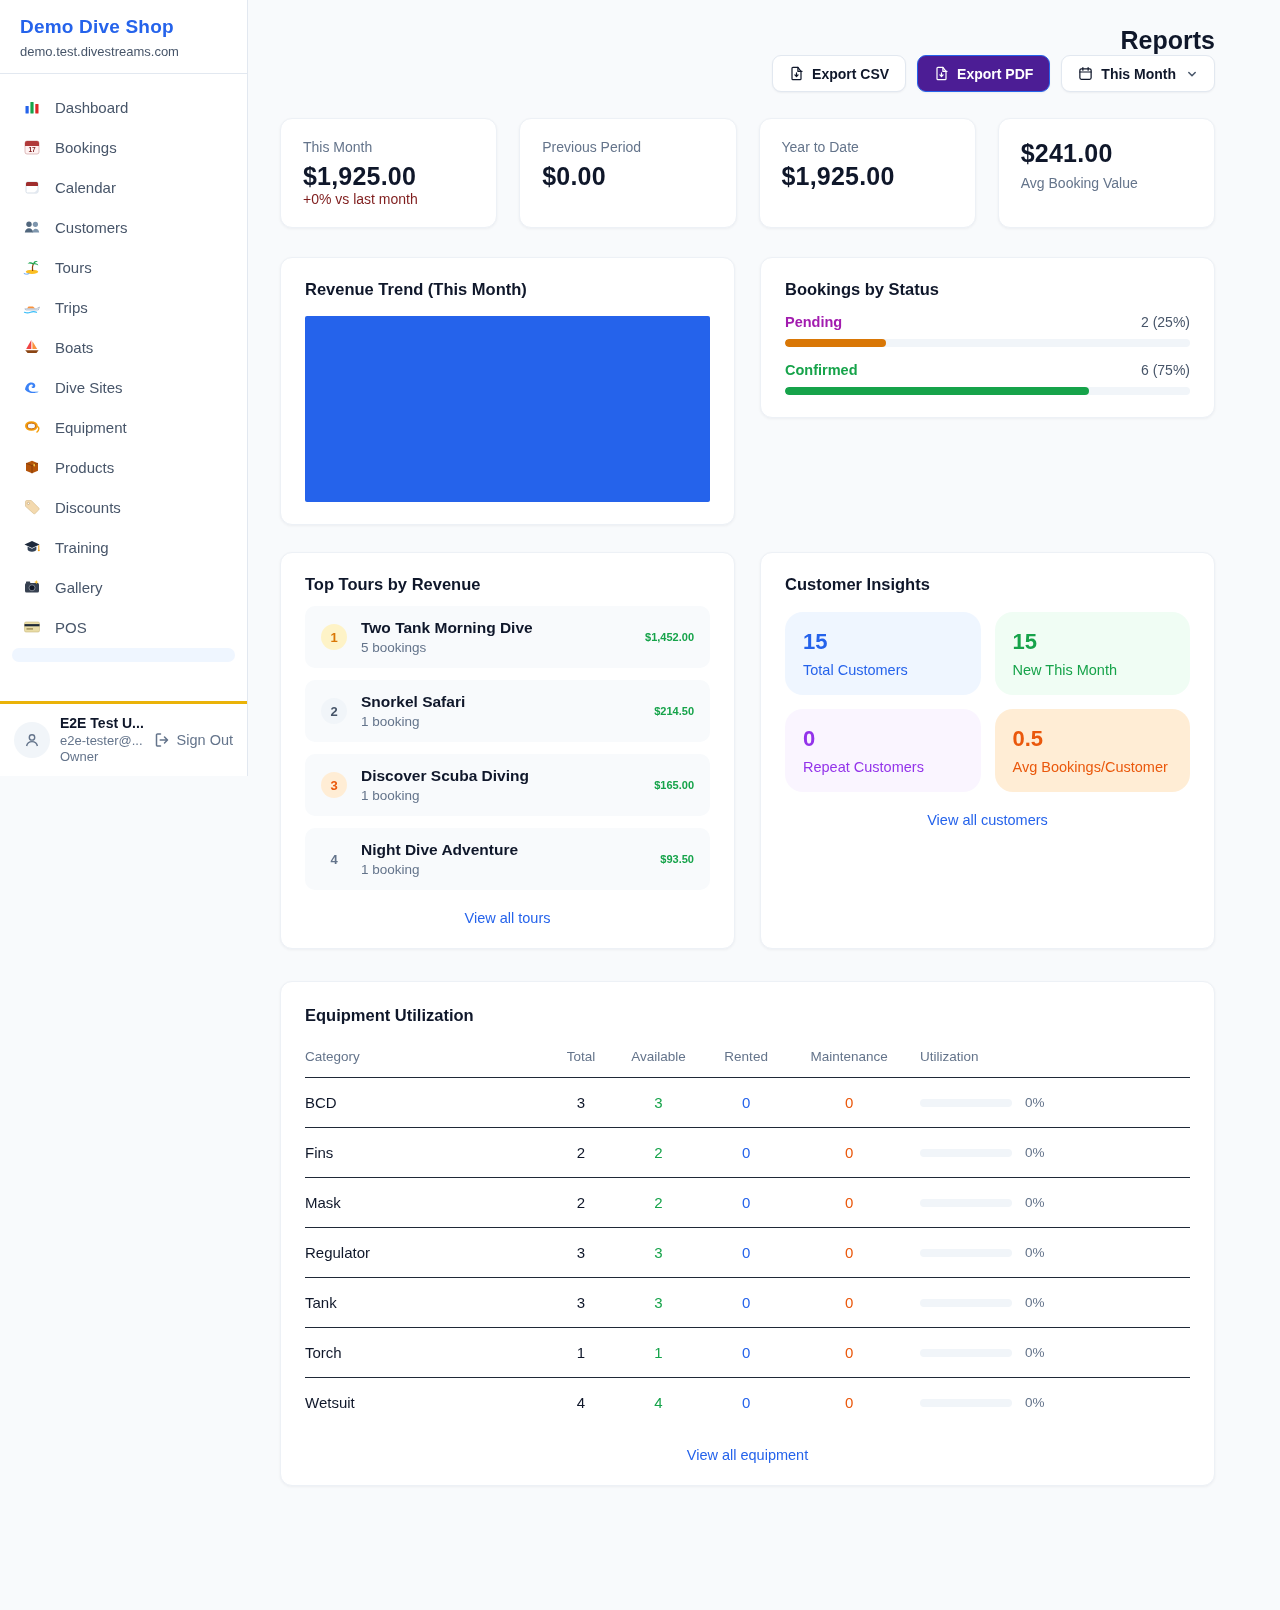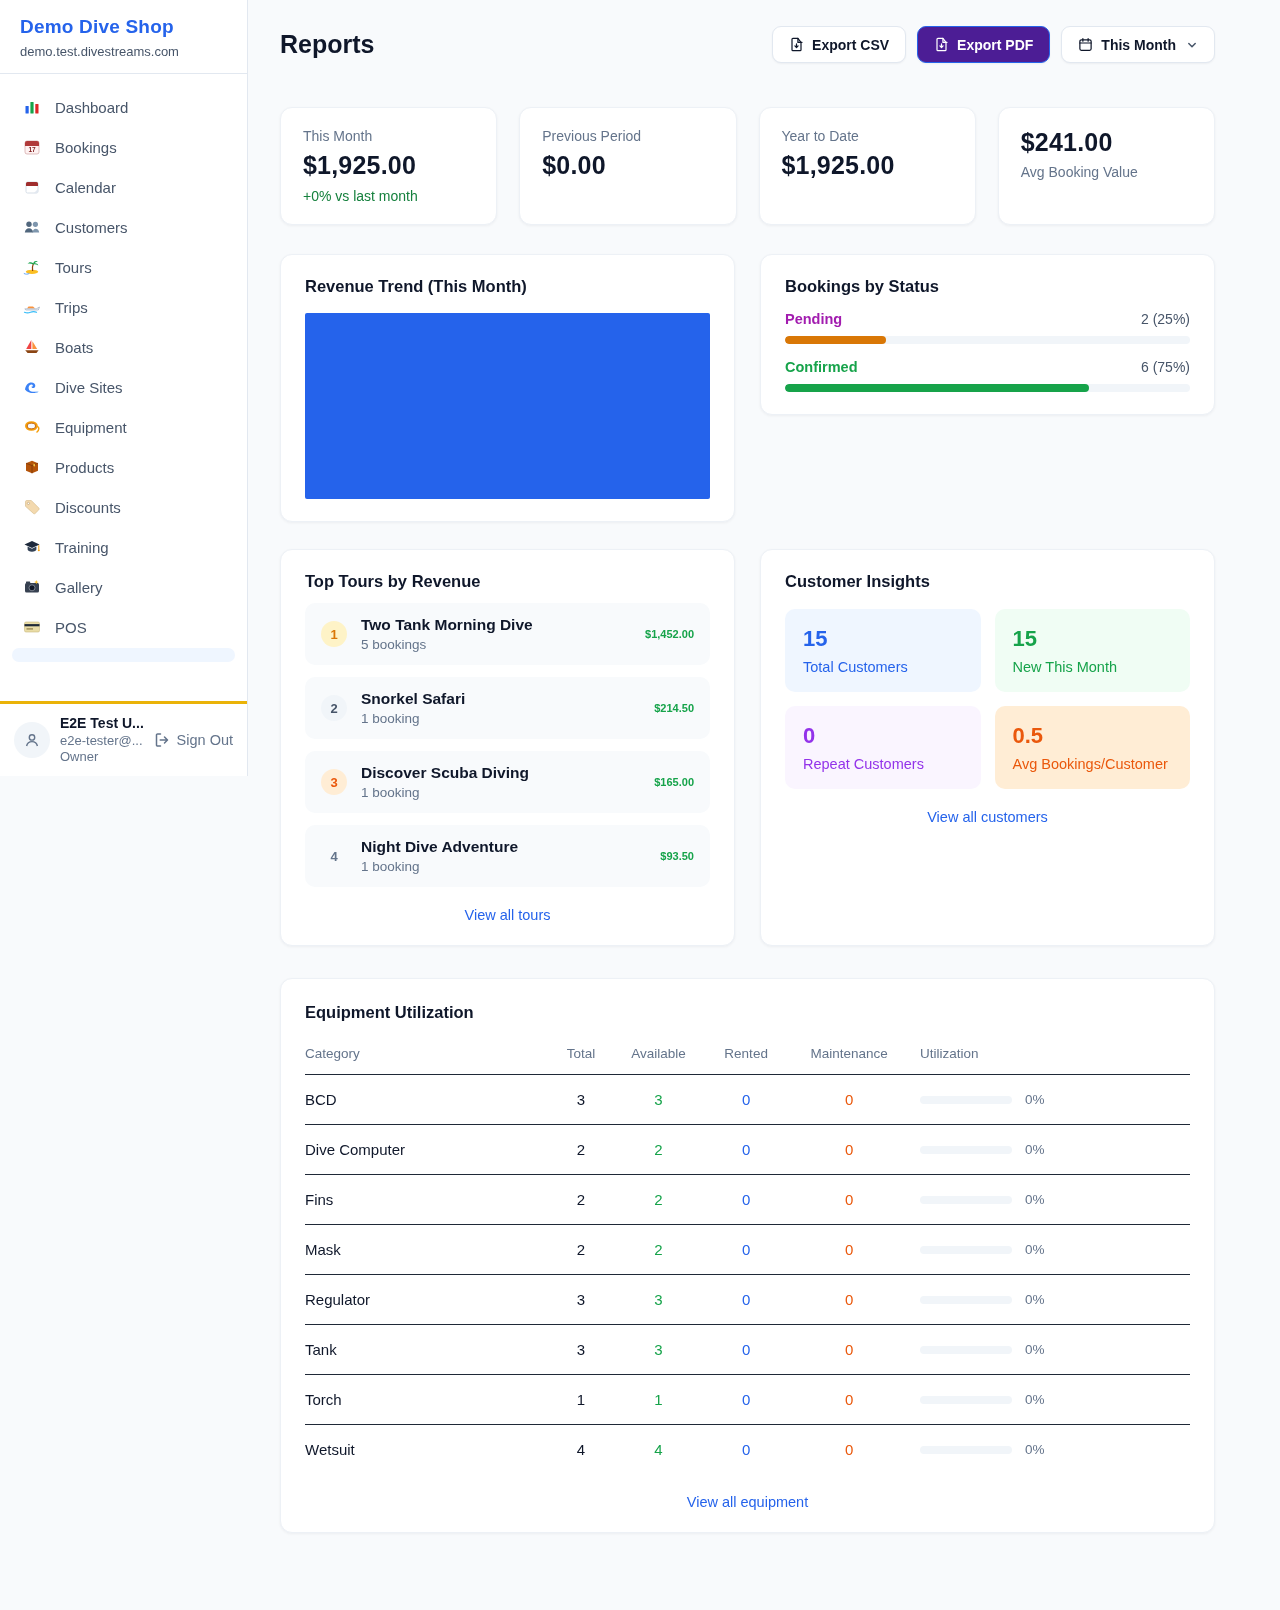--- a/index.html
+++ b/index.html
@@ -26,36 +26,36 @@
   .user-panel{border-top:3px solid #eab308;background:#fff;padding:11px 14px;
     display:flex;align-items:center;gap:10px;}
   .avatar{width:36px;height:36px;border-radius:50%;background:#f1f5f9;
     display:flex;align-items:center;justify-content:center;flex:0 0 36px;}
   .user-info{flex:1;min-width:0;line-height:1.25;}
   .user-name{font-weight:700;font-size:14px;color:#0f172a;white-space:nowrap;}
   .user-email,.user-role{font-size:13px;color:#64748b;white-space:nowrap;}
   .sign-out{display:inline-flex;align-items:center;gap:7px;color:#64748b;font-size:14.5px;cursor:pointer;white-space:nowrap;}
   
   .main{margin-left:248px;padding:26px 65px 40px 32px;}
-  .page-header{display:flex;align-items:center;justify-content:space-between;margin-bottom:44px;}
+  .page-header{display:flex;align-items:flex-end;justify-content:space-between;margin-bottom:26px;flex-direction:column;}
   .page-title{font-size:25px;font-weight:800;color:#0f172a;}
   .header-actions{display:flex;gap:11px;}
   .btn{height:37px;padding:0 16px;border-radius:9px;border:1px solid #e2e8f0;background:#fff;
     display:inline-flex;align-items:center;gap:8px;font-size:14px;font-weight:600;color:#0f172a;
     box-shadow:0 1px 2px rgba(15,23,42,.05);cursor:pointer;font-family:inherit;}
   .btn.primary{background:#4c1d95;border-color:#2563eb;color:#fff;}
   .btn .chev{margin-left:2px;display:inline-flex;}
   .card{background:#fff;border:1px solid #edf1f6;border-radius:12px;
     box-shadow:0 1px 3px rgba(15,23,42,.05);box-sizing:border-box;}
   
   .stats{display:grid;grid-template-columns:repeat(4,1fr);gap:22px;margin-bottom:29px;}
   .stat-card{padding:20px 22px;}
   .stat-label{font-size:14px;color:#64748b;}
   .stat-value{font-size:25px;font-weight:800;color:#0f172a;margin-top:7px;letter-spacing:.2px;}
-  .stat-delta{font-size:14px;color:#15803d;margin-top:8px;}
+  .stat-delta{font-size:14px;color:#7f1d1d;margin-top:0;}
   .stat-card.reverse .stat-value{margin-top:0;}
   .stat-card.reverse .stat-label{margin-top:7px;}
   
   .row2{display:grid;grid-template-columns:1fr 1fr;gap:25px;align-items:start;margin-bottom:27px;}
   .row3{display:grid;grid-template-columns:1fr 1fr;gap:25px;align-items:stretch;margin-bottom:32px;}
   .panel{padding:22px 24px;}
   .panel-title{font-size:16.5px;font-weight:700;color:#0f172a;}
   .chart-block{height:186px;background:#2563eb;margin-top:17px;border-radius:2px;}
   
   .status-row{display:flex;justify-content:space-between;align-items:baseline;margin-top:15px;}
@@ -76,21 +76,21 @@
   .rank-1{background:#fef3c7;color:#d97706;}
   .rank-2{background:#f1f5f9;color:#475569;}
   .rank-3{background:#ffedd5;color:#ea580c;}
   .rank-4{background:transparent;color:#64748b;}
   .tour-name{font-size:15.5px;font-weight:700;color:#0f172a;}
   .tour-sub{font-size:13.5px;color:#64748b;margin-top:3px;}
   .tour-rev{margin-left:auto;font-size:11px;font-weight:700;color:#16a34a;white-space:nowrap;}
   .view-link{display:block;text-align:center;color:#2563eb;font-size:14.5px;margin-top:20px;cursor:pointer;text-decoration:none;}
   
   .tiles{display:grid;grid-template-columns:1fr 1fr;gap:14px;margin-top:18px;}
-  .tile{border-radius:10px;padding:17px 18px;}
+  .tile{border-radius:18px;padding:17px 18px;}
   .tile-value{font-size:22px;font-weight:800;}
   .tile-label{font-size:14.5px;margin-top:7px;}
   .tile.blue{background:#eff6ff;}   .tile.blue .tile-value,.tile.blue .tile-label{color:#2563eb;}
   .tile.green{background:#f0fdf4;}  .tile.green .tile-value,.tile.green .tile-label{color:#16a34a;}
   .tile.purple{background:#faf5ff;} .tile.purple .tile-value,.tile.purple .tile-label{color:#9333ea;}
   .tile.orange{background:#ffedd5;} .tile.orange .tile-value,.tile.orange .tile-label{color:#ea580c;}
   
   .equip{padding:24px 24px 22px;}
   table.equip-table{width:100%;border-collapse:collapse;margin-top:14px;}
   .equip-table th{font-size:13.5px;color:#64748b;font-weight:400;text-align:center;
@@ -452,35 +452,20 @@
           <td class="c-util">
               <span class="util-cell">
                 <span class="mini-track">
                   <span class="mini-fill" style="display: block; width: 0%;"></span>
                 </span>
                 <span class="util-pct">0%</span>
               </span>
             </td>
         </tr>
         <tr>
-          <td>Dive Computer</td>
-          <td>2</td>
-          <td class="c-avail">2</td>
-          <td class="c-rent">0</td>
-          <td class="c-maint">0</td>
-          <td class="c-util">
-              <span class="util-cell">
-                <span class="mini-track">
-                  <span class="mini-fill" style="display: block; width: 0%;"></span>
-                </span>
-                <span class="util-pct">0%</span>
-              </span>
-            </td>
-        </tr>
-        <tr>
           <td>Fins</td>
           <td>2</td>
           <td class="c-avail">2</td>
           <td class="c-rent">0</td>
           <td class="c-maint">0</td>
           <td class="c-util">
               <span class="util-cell">
                 <span class="mini-track">
                   <span class="mini-fill" style="display: block; width: 0%;"></span>
                 </span>

